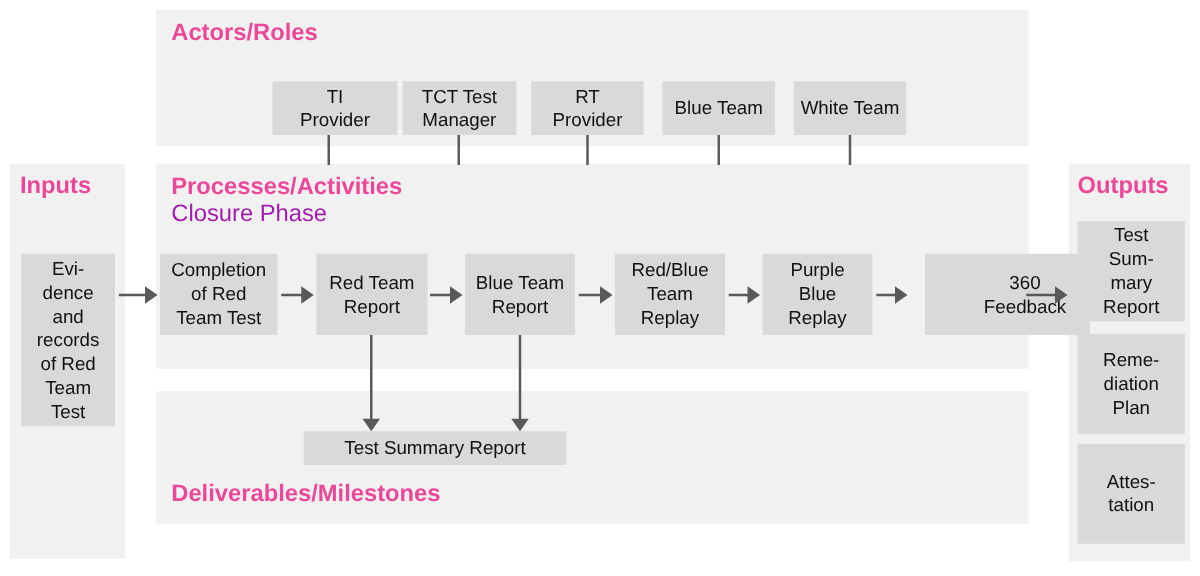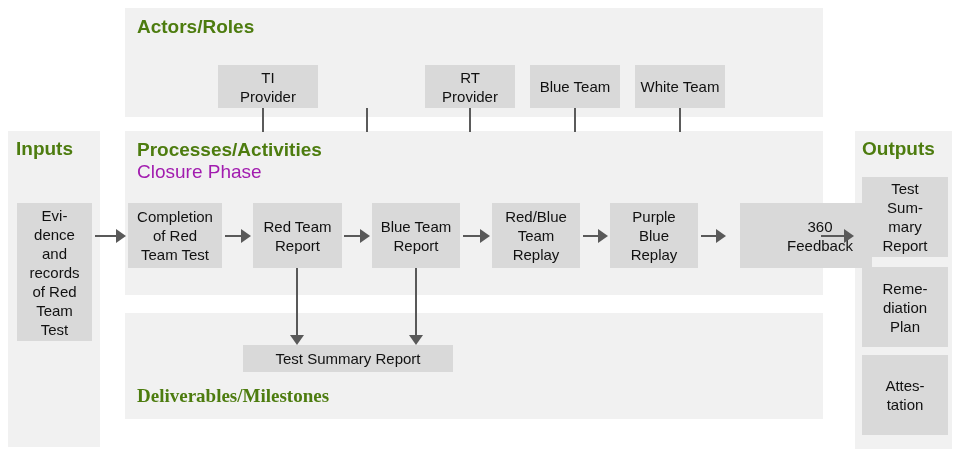--- a/index.html
+++ b/index.html
@@ -1,21 +1,21 @@
 <!DOCTYPE html>
 <html><head>
 <meta charset="utf-8">
 <style>
   html,body { margin:0; padding:0; background:#ffffff; }
   .stage {
     position:relative; width:960px; height:461px; background:#ffffff;
     font-family:"Liberation Sans", sans-serif; overflow:hidden;
   }
   .panel { position:absolute; background:#f1f1f1; }
-  .heading { position:absolute; font-size:19px; font-weight:bold; color:#4d7c0f; white-space:nowrap; }
+  .heading { position:absolute; font-size:19px; font-weight:bold; color:#ec4899; white-space:nowrap; }
   .subheading { position:absolute; font-size:19px; font-weight:normal; color:#a21caf; white-space:nowrap; }
   .box {
     position:absolute; background:#d9d9d9; color:#111111;
     display:flex; align-items:center; justify-content:center;
     text-align:center; white-space:pre-line; font-size:15px; line-height:19px;
   }
   
   .vline { position:absolute; width:2px; background:#5b5b5b; }
   
   .harrow { position:absolute; height:14px; }
@@ -34,21 +34,21 @@
   #processes-panel    { left:125px; top:131px; width:698px; height:164px; }
   #deliverables-panel { left:125px; top:313px; width:698px; height:106px; }
   #outputs-panel      { left:855px; top:131px; width:97px;  height:318px; }
 
   
   #actors-title       { left:137px; top:16px; }
   #inputs-title       { left:16px;  top:138px; }
   #outputs-title      { left:862px; top:138px; }
   #processes-title    { left:137px; top:139px; }
   #closure-subtitle   { left:137px; top:161px; }
-  #deliverables-title { left:137px; top:385px;font-family:Liberation Serif, serif; }
+  #deliverables-title { left:137px; top:385px; }
 
   
   .actor { top:65px; height:43px; }
   #actor-0 { left:218px; width:100px; }
   #actor-1 { left:322px; width:91px; }
   #actor-2 { left:425px; width:90px; }
   #actor-3 { left:530px; width:90px; }
   #actor-4 { left:635px; width:90px; }
   .actor-line { top:108px; height:24px; }
   #aline-0 { left:262px; } #aline-1 { left:366px; } #aline-2 { left:469px; }
@@ -100,20 +100,22 @@
 
   <div class="heading" id="actors-title">Actors/Roles</div>
   <div class="heading" id="inputs-title">Inputs</div>
   <div class="heading" id="outputs-title">Outputs</div>
   <div class="heading" id="processes-title">Processes/Activities</div>
   <div class="subheading" id="closure-subtitle">Closure Phase</div>
   <div class="heading" id="deliverables-title">Deliverables/Milestones</div>
 
   <div class="box actor" id="actor-0">TI
 Provider</div>
+  <div class="box actor" id="actor-1">TCT Test
+Manager</div>
   <div class="box actor" id="actor-2">RT
 Provider</div>
   <div class="box actor" id="actor-3">Blue Team</div>
   <div class="box actor" id="actor-4">White Team</div>
 
   <div class="vline actor-line" id="aline-0"></div>
   <div class="vline actor-line" id="aline-1"></div>
   <div class="vline actor-line" id="aline-2"></div>
   <div class="vline actor-line" id="aline-3"></div>
   <div class="vline actor-line" id="aline-4"></div>

